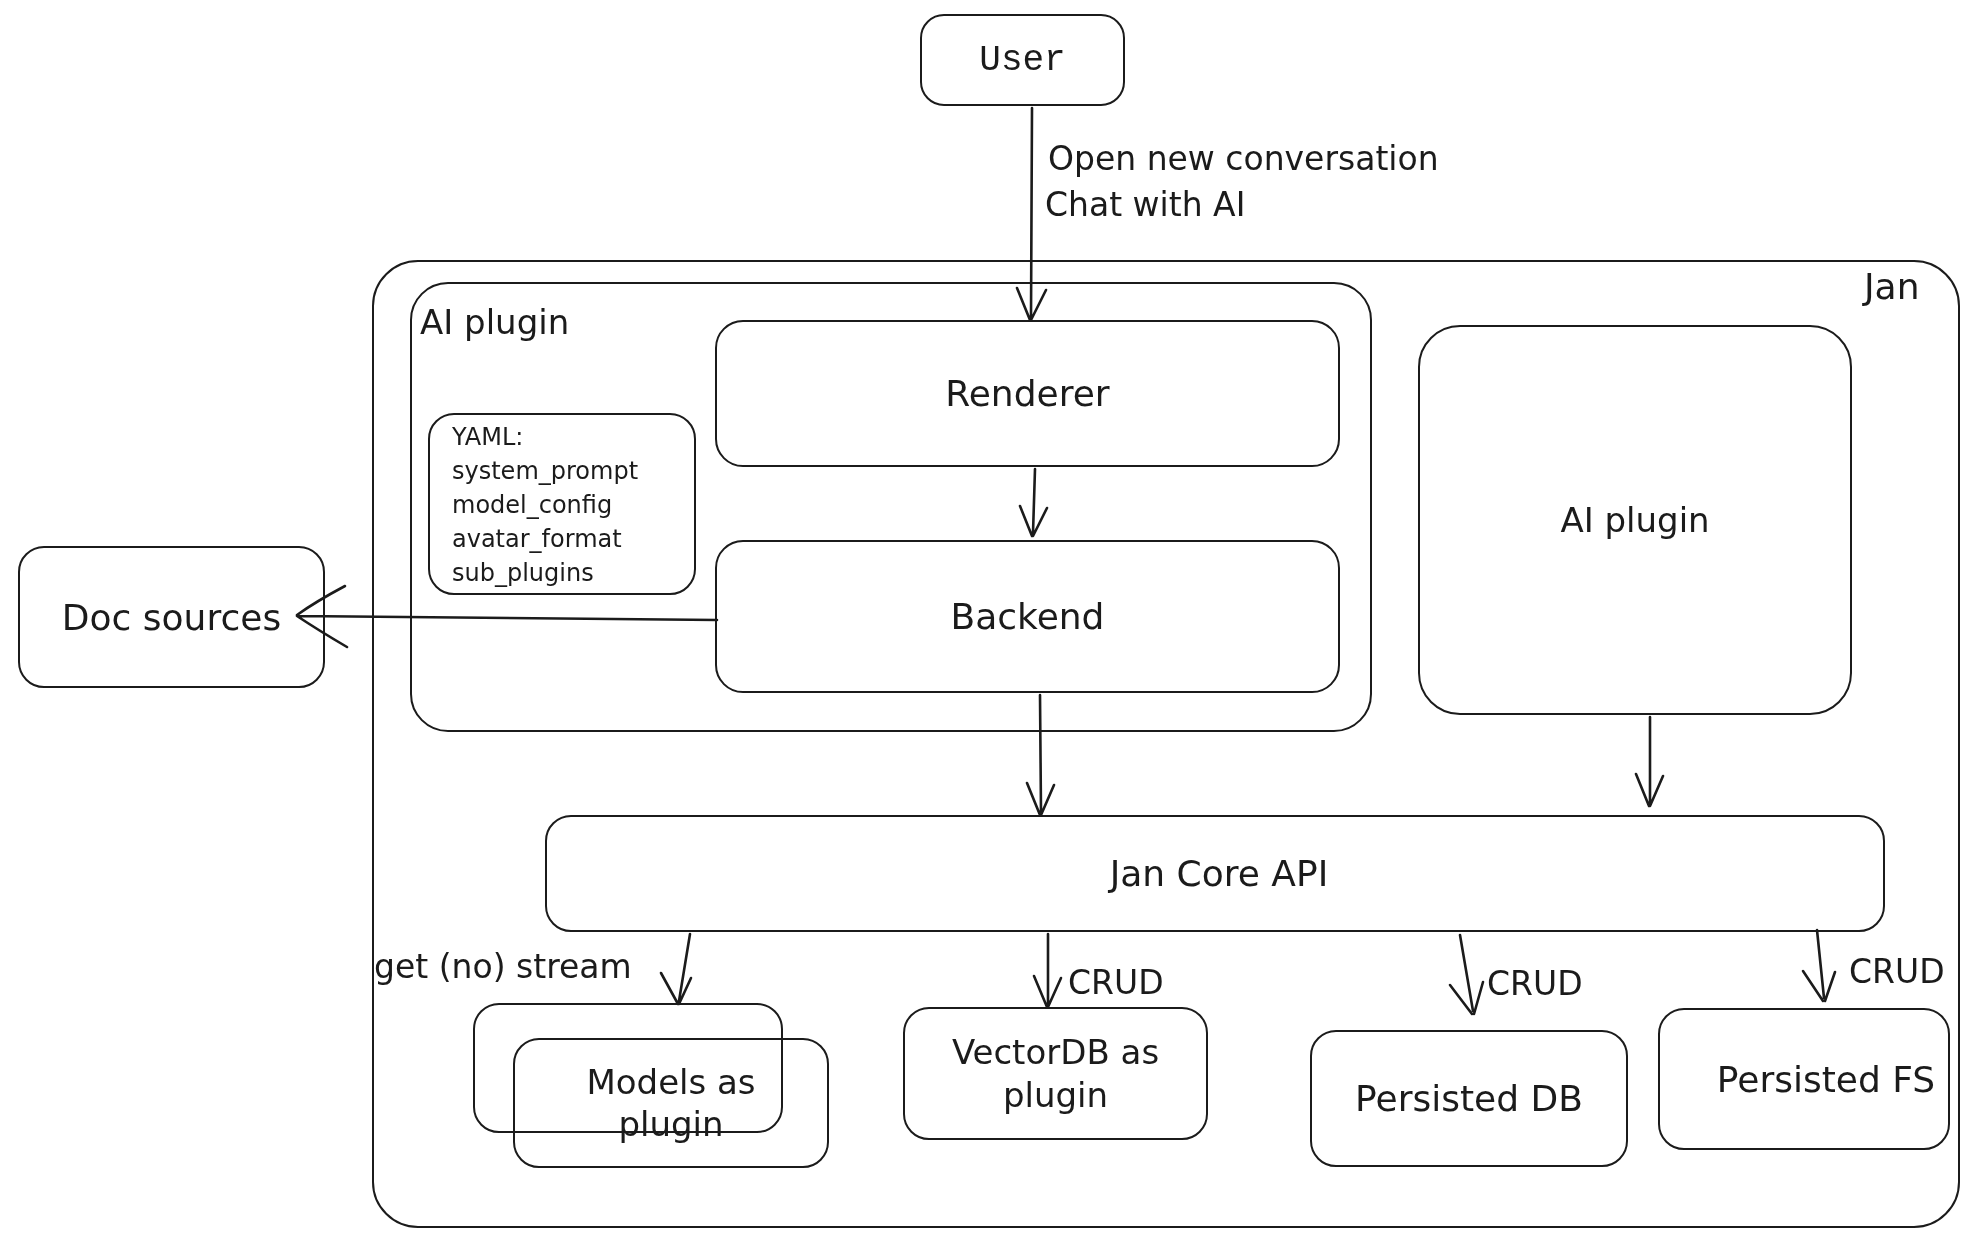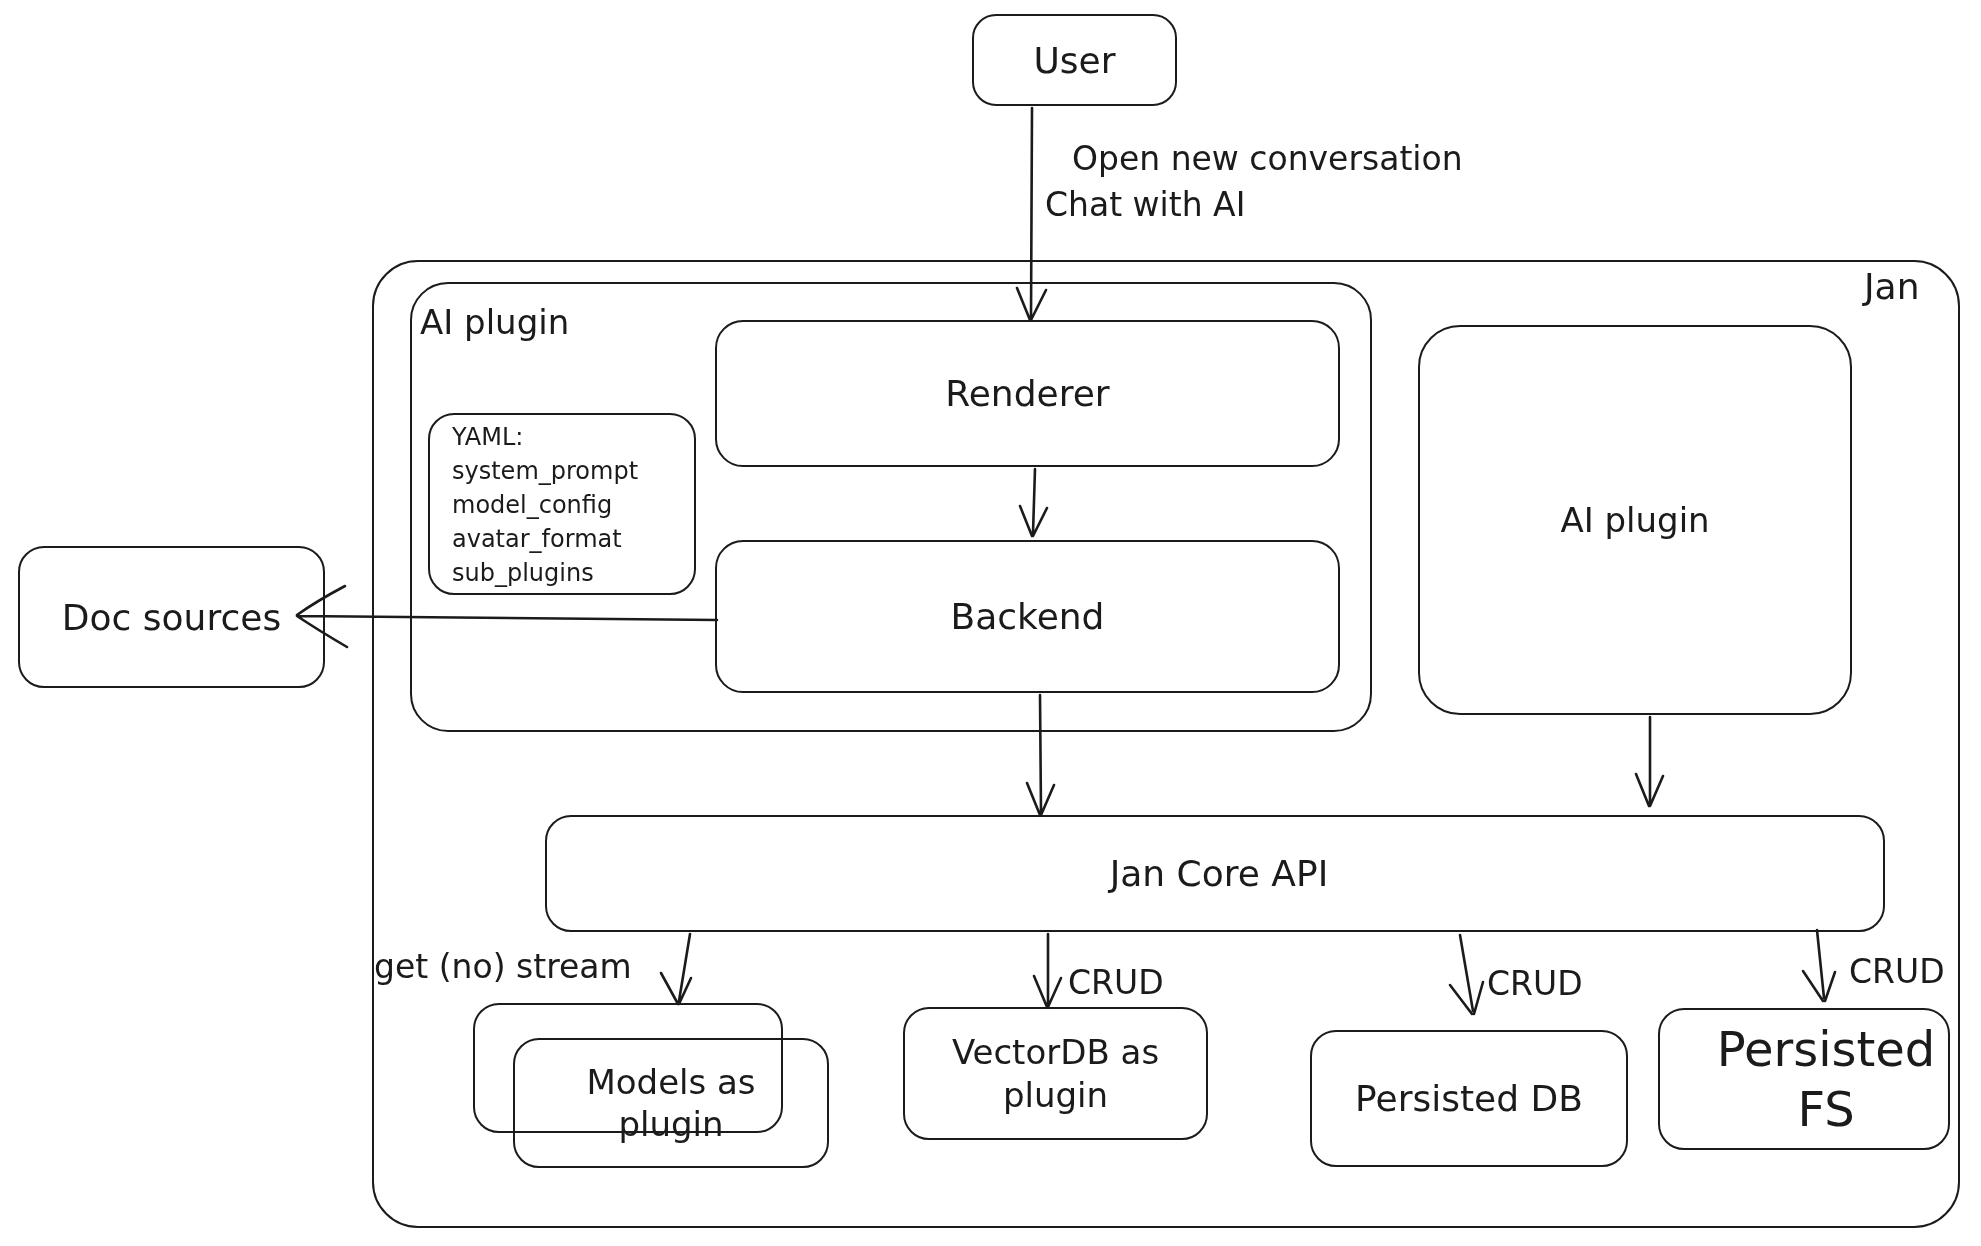--- a/index.html
+++ b/index.html
@@ -62,21 +62,21 @@
 <body>
 
 <div class="stage">
 
   <div class="box" style="left:372px; top:260px; width:1588px; height:968px; border-radius:46px;"></div>
   <div class="floating-label" style="left:1864px; top:264px; font-size:36px;">Jan</div>
 
   <div class="box" style="left:410px; top:282px; width:962px; height:450px; border-radius:38px;"></div>
   <div class="floating-label" style="left:420px; top:300px; font-size:34px;">AI plugin</div>
 
-  <div class="box" style="left:972px; top:14px; width:205px; height:92px; border-radius:24px;">
+  <div class="box" style="left:920px; top:14px; width:205px; height:92px; border-radius:24px;font-family:Liberation Mono, monospace;">
     <span class="node-label" style="font-size:36px;">User</span>
   </div>
 
   <div class="box" style="left:715px; top:320px; width:625px; height:147px; border-radius:28px;">
     <span class="node-label" style="font-size:36px;">Renderer</span>
   </div>
 
   <div class="box" style="left:715px; top:540px; width:625px; height:153px; border-radius:28px;">
     <span class="node-label" style="font-size:36px;">Backend</span>
   </div>
@@ -109,24 +109,24 @@
 
   <div class="box" style="left:903px; top:1007px; width:305px; height:133px; border-radius:26px;">
     <span class="node-label" style="max-width:250px;text-align:center;">VectorDB as plugin</span>
   </div>
 
   <div class="box" style="left:1310px; top:1030px; width:318px; height:137px; border-radius:26px;">
     <span class="node-label" style="font-size:36px;">Persisted DB</span>
   </div>
 
   <div class="box" style="left:1658px; top:1008px; width:292px; height:142px; border-radius:26px;">
-    <span class="node-label" style="font-size:48px;margin-left:44px;">Persisted FS</span>
+    <span class="node-label" style="font-size:36px;margin-left:44px;">Persisted FS</span>
   </div>
 
-  <div class="floating-label" style="left:1048px; top:138px;margin-left:24px;">Open new conversation</div>
+  <div class="floating-label" style="left:1048px; top:138px;">Open new conversation</div>
   <div class="floating-label" style="left:1045px; top:184px;">Chat with AI</div>
   <div class="floating-label" style="left:374px; top:946px;">get (no) stream</div>
   <div class="floating-label" style="left:1068px; top:962px;">CRUD</div>
   <div class="floating-label" style="left:1487px; top:963px;">CRUD</div>
   <div class="floating-label" style="left:1849px; top:951px;">CRUD</div>
 
   <svg class="wires" viewBox="0 0 1981 1246">
 
     <path d="M1032 108 L1031 318 M1017 288 L1030 320 M1046 290 L1031 320"></path>
 

